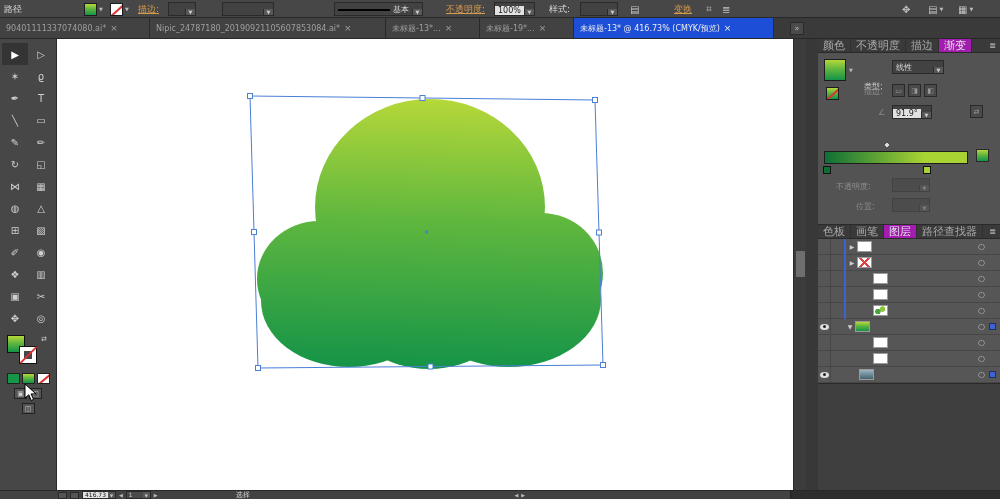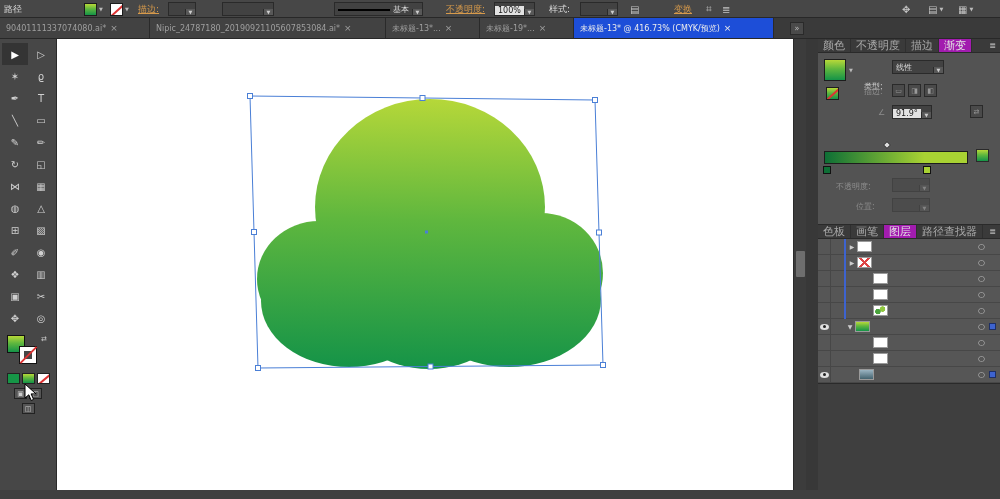--- a/index.html
+++ b/index.html
@@ -462,20 +462,39 @@
         <span class="th dark"></span>
         <span class="tgt">○</span>
         <span class="rowend">
             <span class="selsq"></span>
           </span>
       </div>
     </div>
     <div class="panel-filler"></div>
   </div>
 
+  <div class="status-bar">
+    <span style="width:55px"></span>
+    <span class="sb-icon"></span>
+    <span class="sb-icon"></span>
+    <span class="sb-combo">
+        <span class="cv">416.73</span>
+        <span class="cb">▼</span>
+      </span>
+    <span class="sb-arrow">◀</span>
+    <span class="sb-combo darkc">
+        <span class="cv">1</span>
+        <span class="cb">▼</span>
+      </span>
+    <span class="sb-arrow">▶</span>
+    <span class="sb-status">选择</span>
+    <span class="sb-arrow" style="margin-left:auto">◀</span>
+    <span class="sb-arrow">▶</span>
+    <span class="sb-right"></span>
+  </div>
 
   <span class="cursor">
     <svg width="13" height="19">
         <path d="M1,1 L1,15 L4.8,11.8 L7.2,17.5 L9.6,16.4 L7.1,10.9 L12,10.9 Z" fill="#fff" stroke="#000" stroke-width="1"></path>
       </svg>
   </span>
 
 </div>
 
 </body></html>

